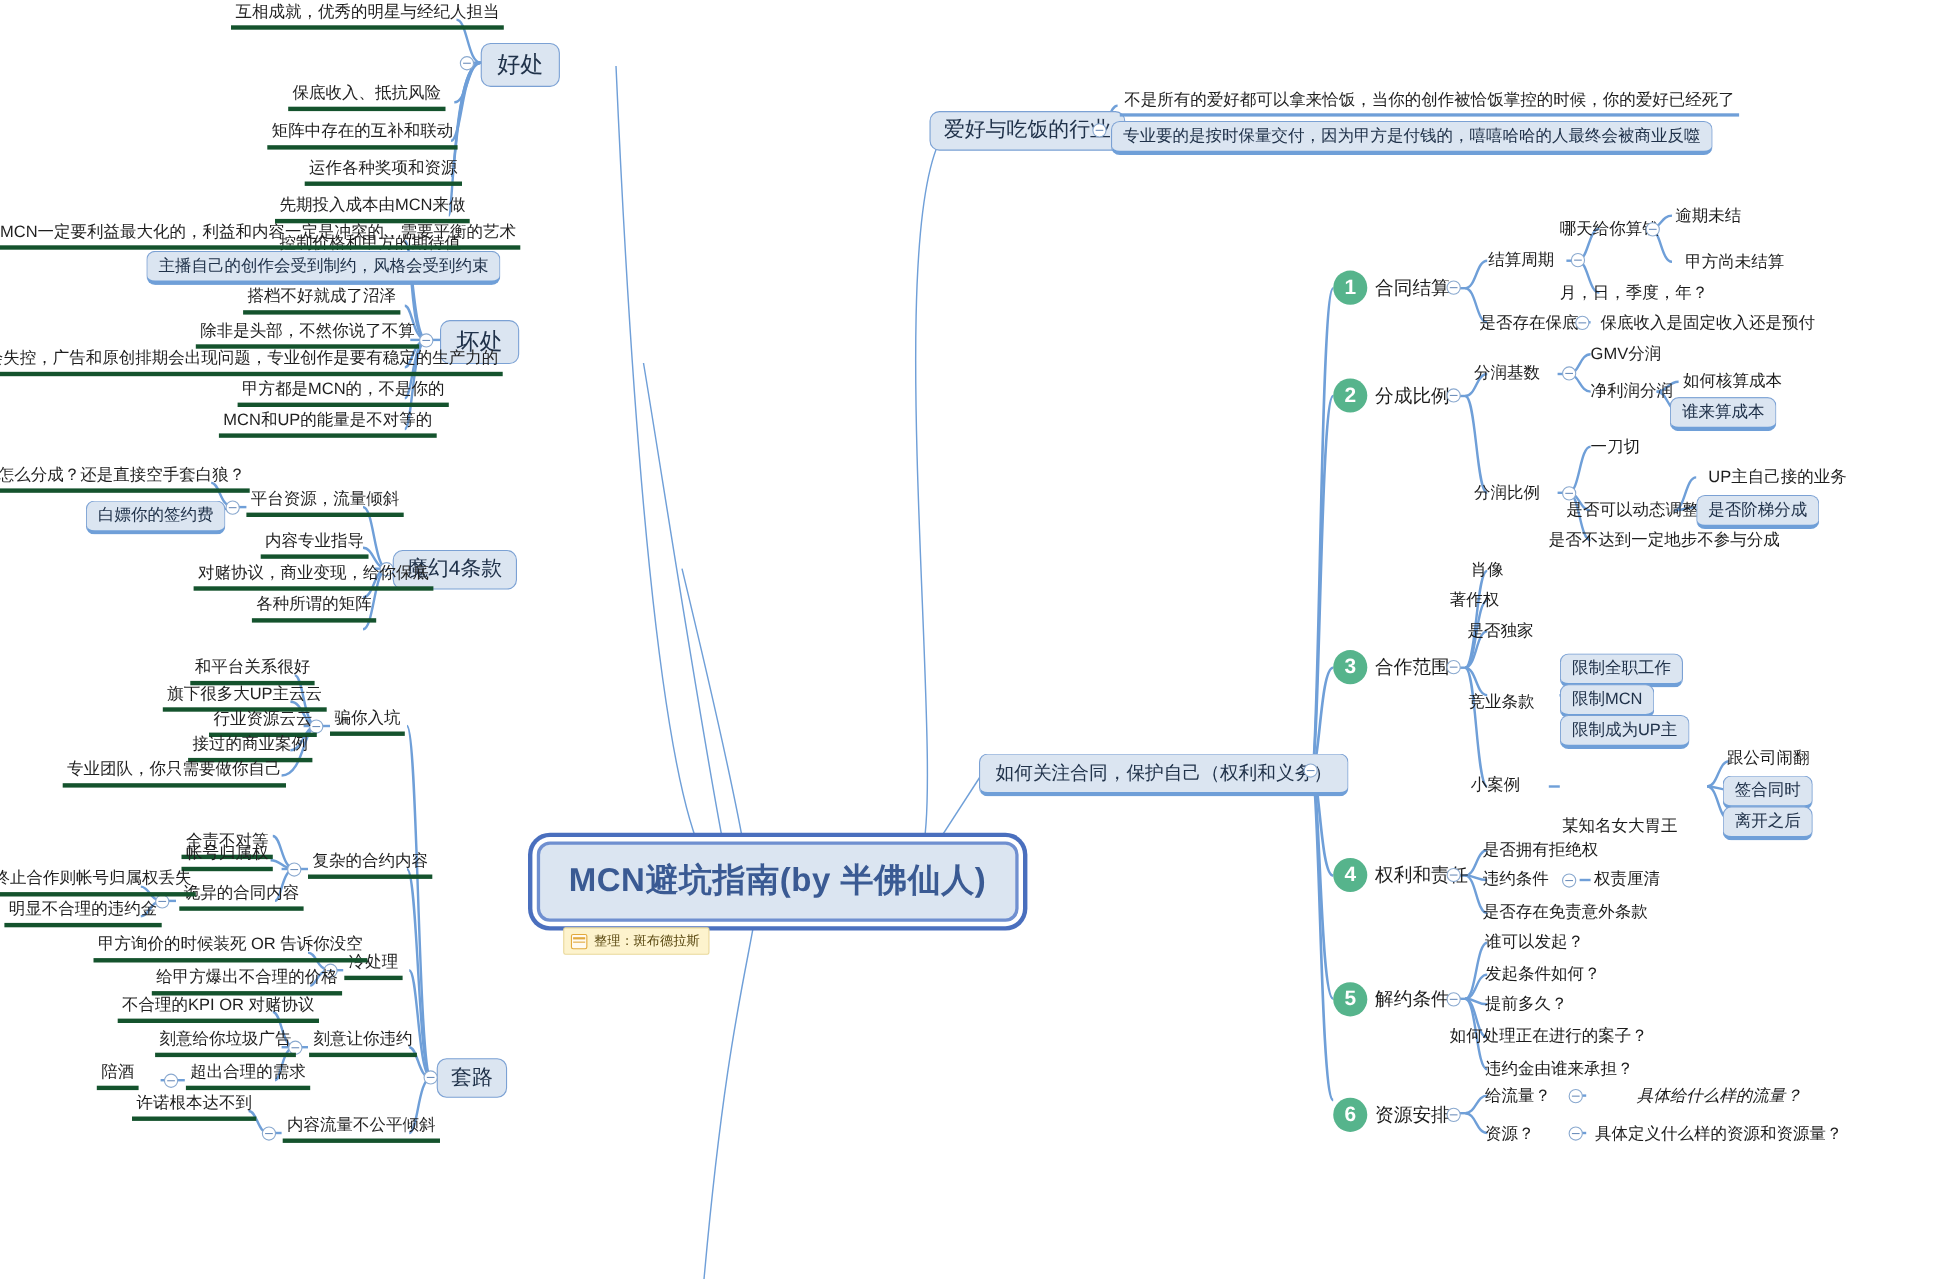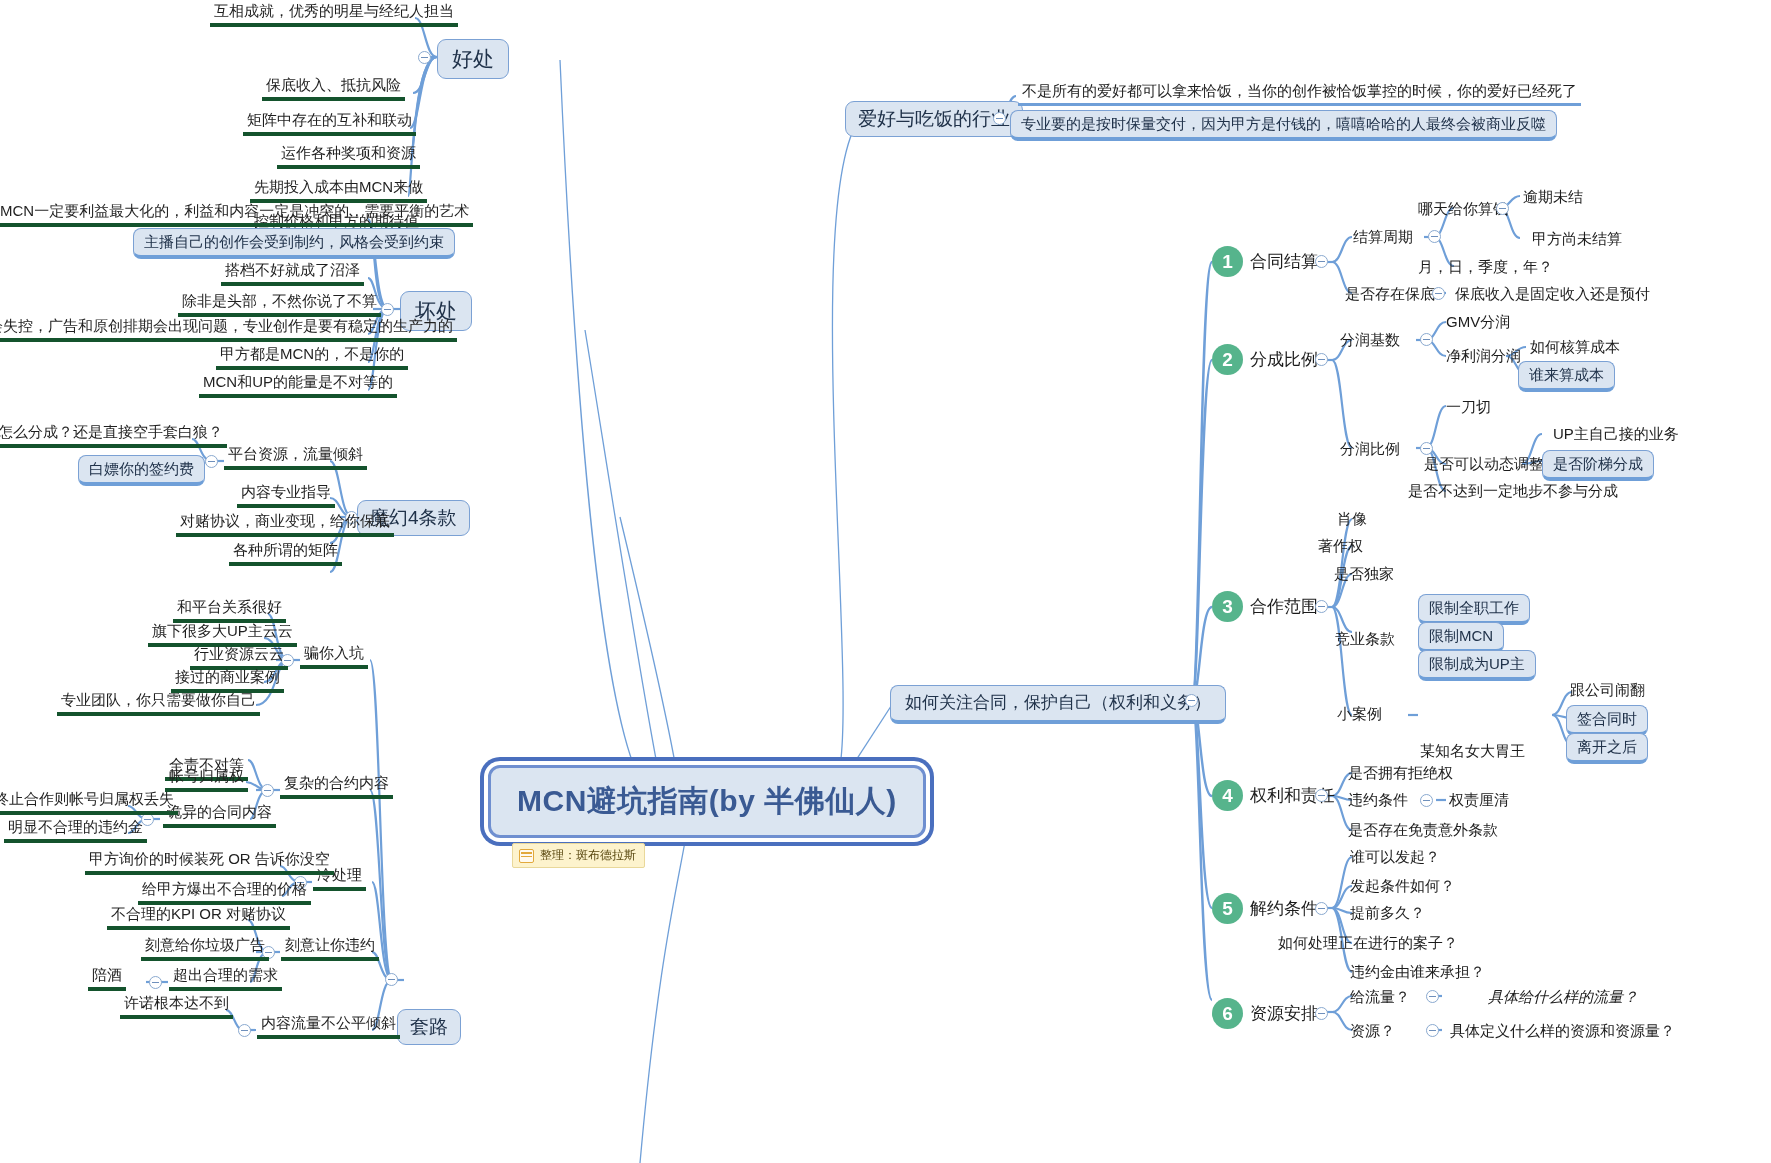--- a/index.html
+++ b/index.html
@@ -327,21 +327,21 @@
 
   <div class="node leaf" style="left:224px;top:445px;">平台资源，流量倾斜</div>
   <div class="toggle" style="left:205px;top:455px;"></div>
   <div class="node leaf" style="left:-6px;top:423px;">怎么分成？还是直接空手套白狼？</div>
   <div class="node boxed leafbox" style="left:78px;top:455px;">白嫖你的签约费</div>
 
   <div class="node leaf" style="left:237px;top:483px;">内容专业指导</div>
   <div class="node leaf" style="left:176px;top:512px;">对赌协议，商业变现，给你保底</div>
   <div class="node leaf" style="left:229px;top:541px;">各种所谓的矩阵</div>
 
-  <div class="node boxed small" style="left:397px;top:962px;margin-top:47px;">
+  <div class="node boxed small" style="left:397px;top:962px;">
     <span>套路</span>
   </div>
   <div class="toggle" style="left:385px;top:973px;"></div>
 
   <div class="node leaf" style="left:300px;top:644px;">骗你入坑</div>
   <div class="toggle" style="left:281px;top:654px;"></div>
   <div class="node leaf" style="left:173px;top:598px;">和平台关系很好</div>
   <div class="node leaf" style="left:148px;top:622px;">旗下很多大UP主云云</div>
   <div class="node leaf" style="left:190px;top:645px;">行业资源云云</div>
   <div class="node leaf" style="left:171px;top:668px;">接过的商业案例</div>
@@ -450,21 +450,21 @@
   <div class="node plain" style="left:1348px;top:821px;">是否存在免责意外条款</div>
 
   <div class="node numnode" style="left:1212px;top:893px;">
     <span class="badge">5</span>
     <span class="numlabel">解约条件</span>
   </div>
   <div class="toggle" style="left:1315px;top:902px;"></div>
   <div class="node plain" style="left:1350px;top:848px;">谁可以发起？</div>
   <div class="node plain" style="left:1350px;top:877px;">发起条件如何？</div>
   <div class="node plain" style="left:1350px;top:904px;">提前多久？</div>
-  <div class="node plain" style="left:1278px;top:934px;">如何处理正在进行的案子？</div>
+  <div class="node plain" style="left:1318px;top:934px;font-family:Liberation Mono, monospace;">如何处理正在进行的案子？</div>
   <div class="node plain" style="left:1350px;top:963px;">违约金由谁来承担？</div>
 
   <div class="node numnode" style="left:1212px;top:998px;">
     <span class="badge">6</span>
     <span class="numlabel">资源安排</span>
   </div>
   <div class="toggle" style="left:1315px;top:1007px;"></div>
   <div class="node plain" style="left:1350px;top:988px;">给流量？</div>
   <div class="toggle" style="left:1426px;top:990px;"></div>
   <div class="node plain" style="left:1488px;top:988px;font-style:italic;">具体给什么样的流量？</div>

